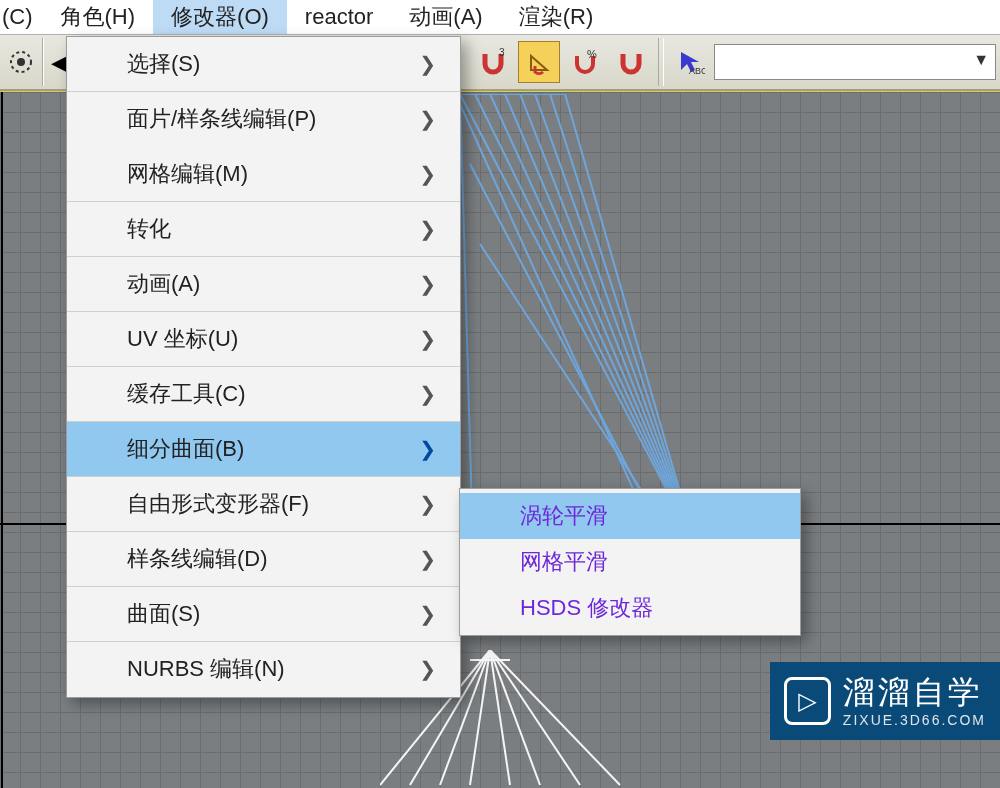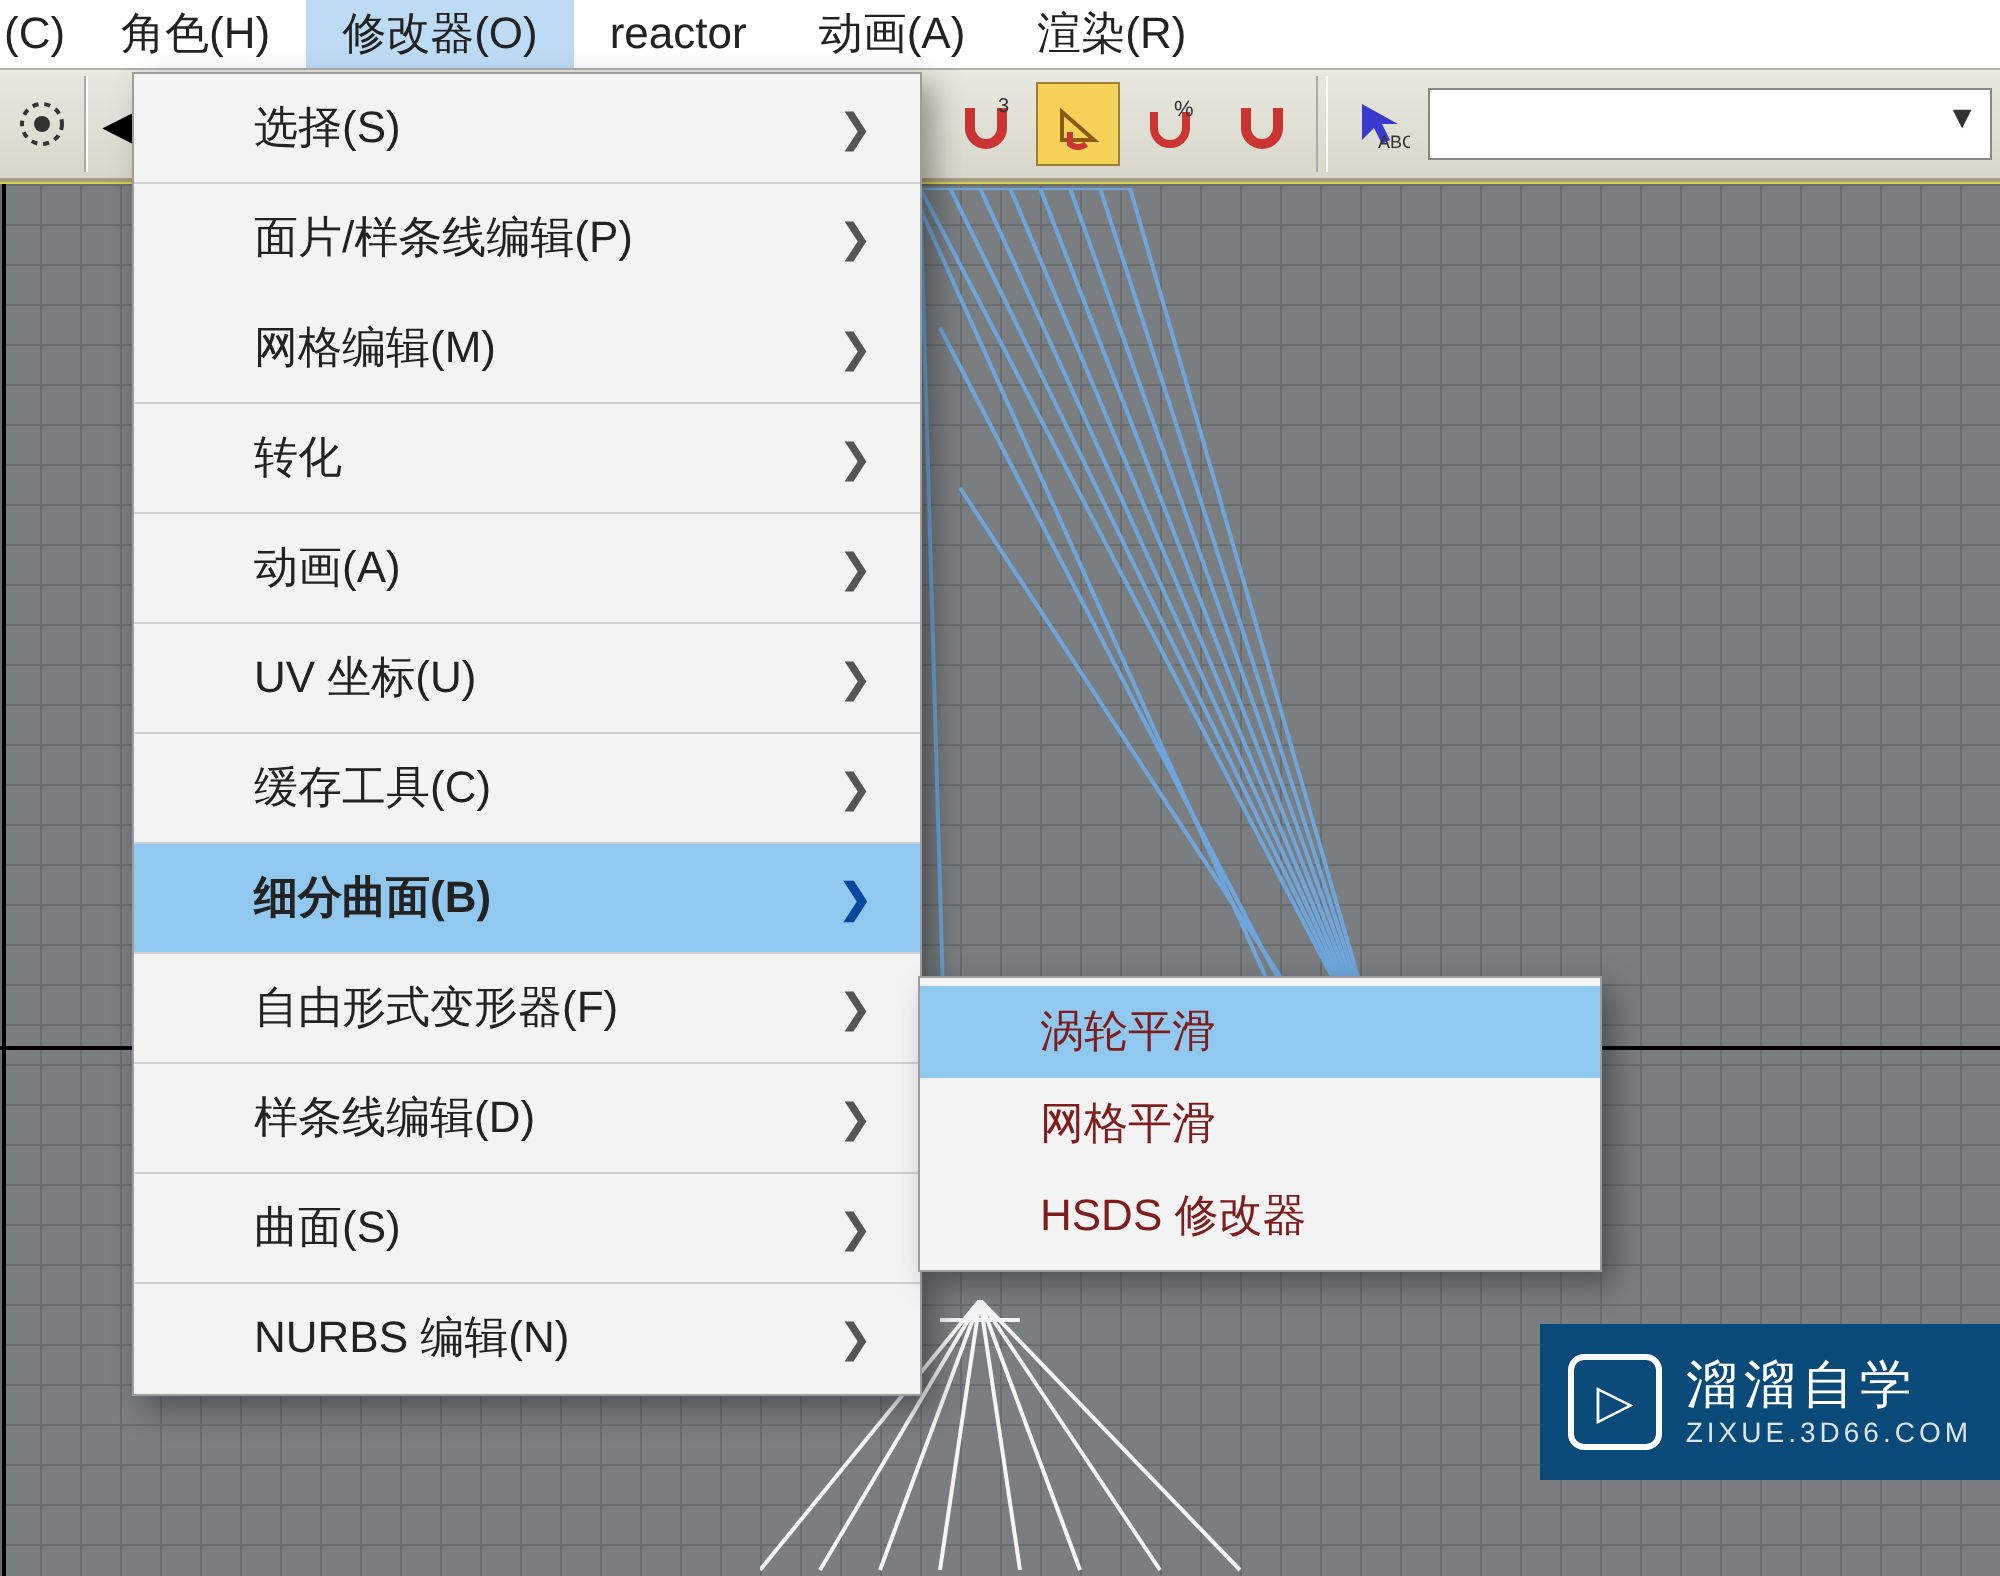--- a/index.html
+++ b/index.html
@@ -152,34 +152,33 @@
   }
   .dd-item.sep {
     border-bottom: 1px solid #d0d0d0;
   }
   .dd-item .chev {
     font-size: 20px;
     color: #555;
   }
   .dd-item.highlight {
     background: #90c8f0;
-    font-weight: bold;
   }
   .dd-item.highlight .chev {
     color: #0048a0;
   }
   .submenu {
     position: absolute;
     left: 459px;
     top: 488px;
     width: 340px;
     background: #f3f3f3;
     border: 1px solid #9c9c9c;
     box-shadow: 6px 6px 14px rgba(0,0,0,.35);
-    color: #7f1d1d;
+    color: #6d28d9;
     font-size: 22px;
     padding: 4px 0;
   }
   .sub-item {
     padding: 8px 24px 8px 60px;
   }
   .sub-item.highlight {
     background: #90c8f0;
   }
 
@@ -201,21 +200,21 @@
     height: 42px;
     border: 3px solid #fff;
     border-radius: 8px;
     display: flex;
     align-items: center;
     justify-content: center;
     font-size: 24px;
     margin-right: 12px;
   }
   .wm-text { display: flex; flex-direction: column; line-height: 1.2; }
-  .wm-main { font-size: 26px; letter-spacing: 3px; }
+  .wm-main { font-size: 32px; letter-spacing: 3px; }
   .wm-sub  { font-size: 14px; letter-spacing: 2px; opacity: .85; }
 </style>
 </head>
 <body>
 
 <div class="viewport"></div>
 
 <div class="wire wire-blue" style="left:460px; top:94px;">
   <svg width="300" height="460">
     <line x1="0" y1="0" x2="235" y2="450"></line>

